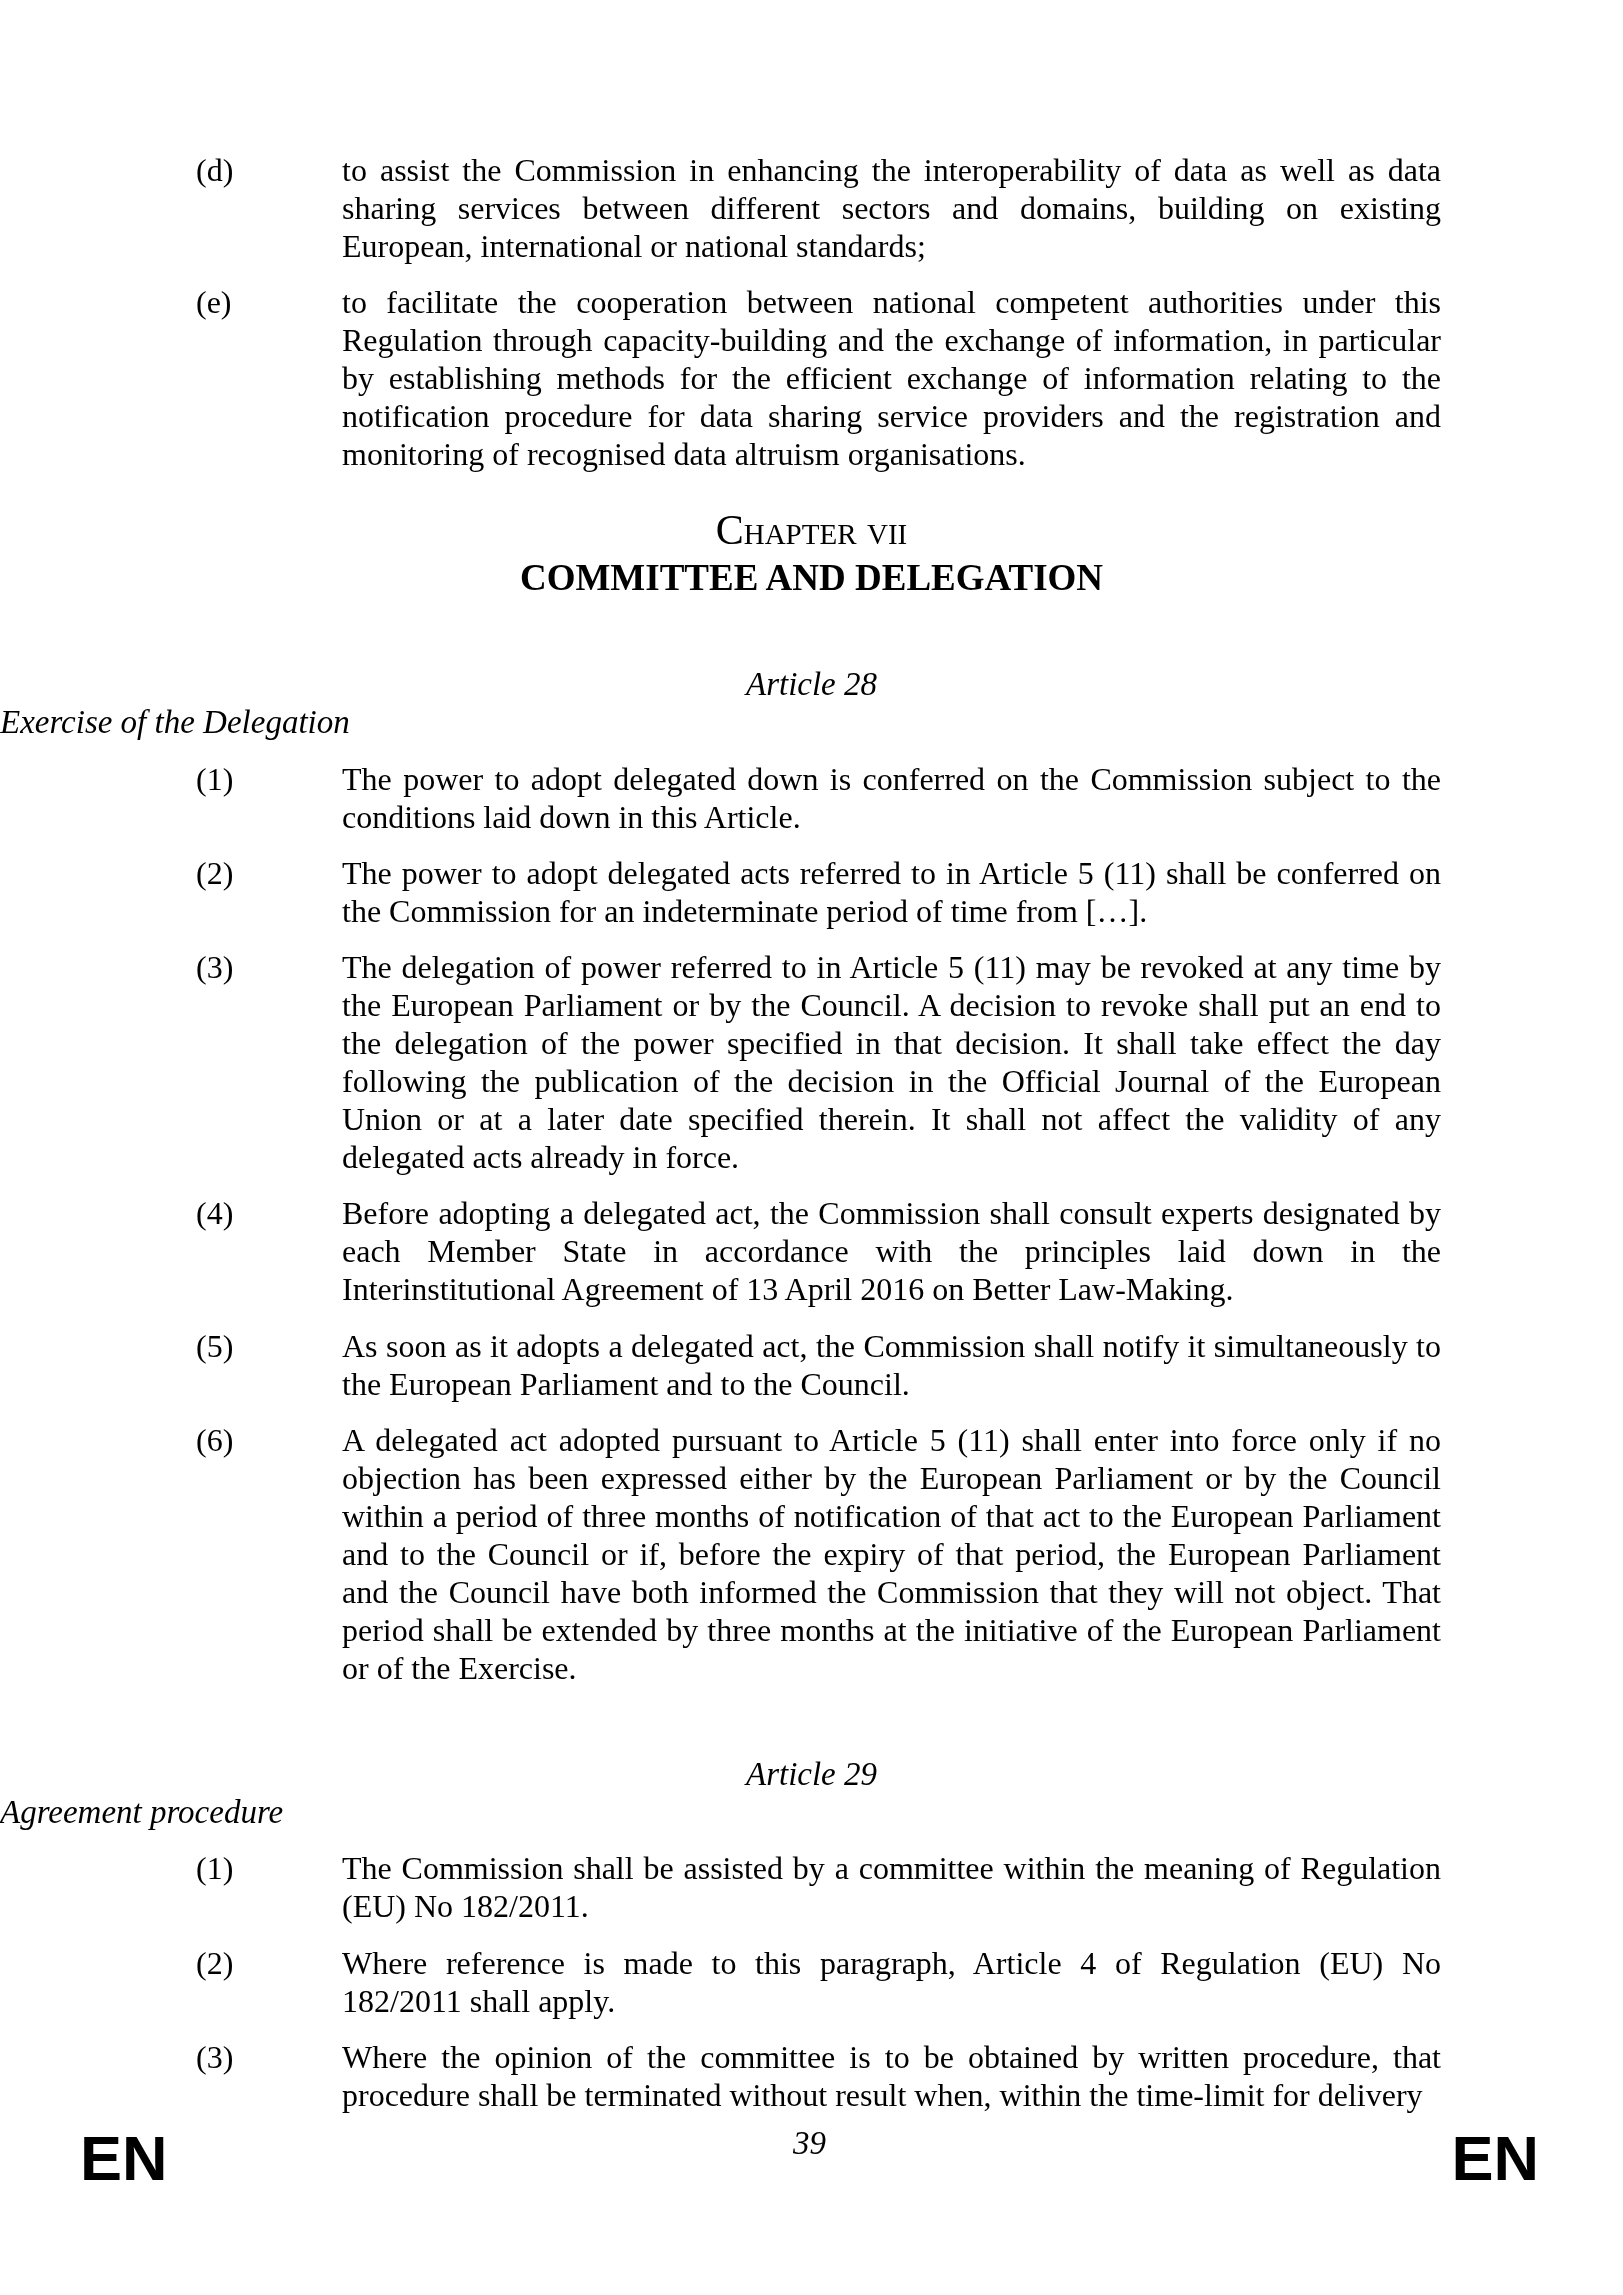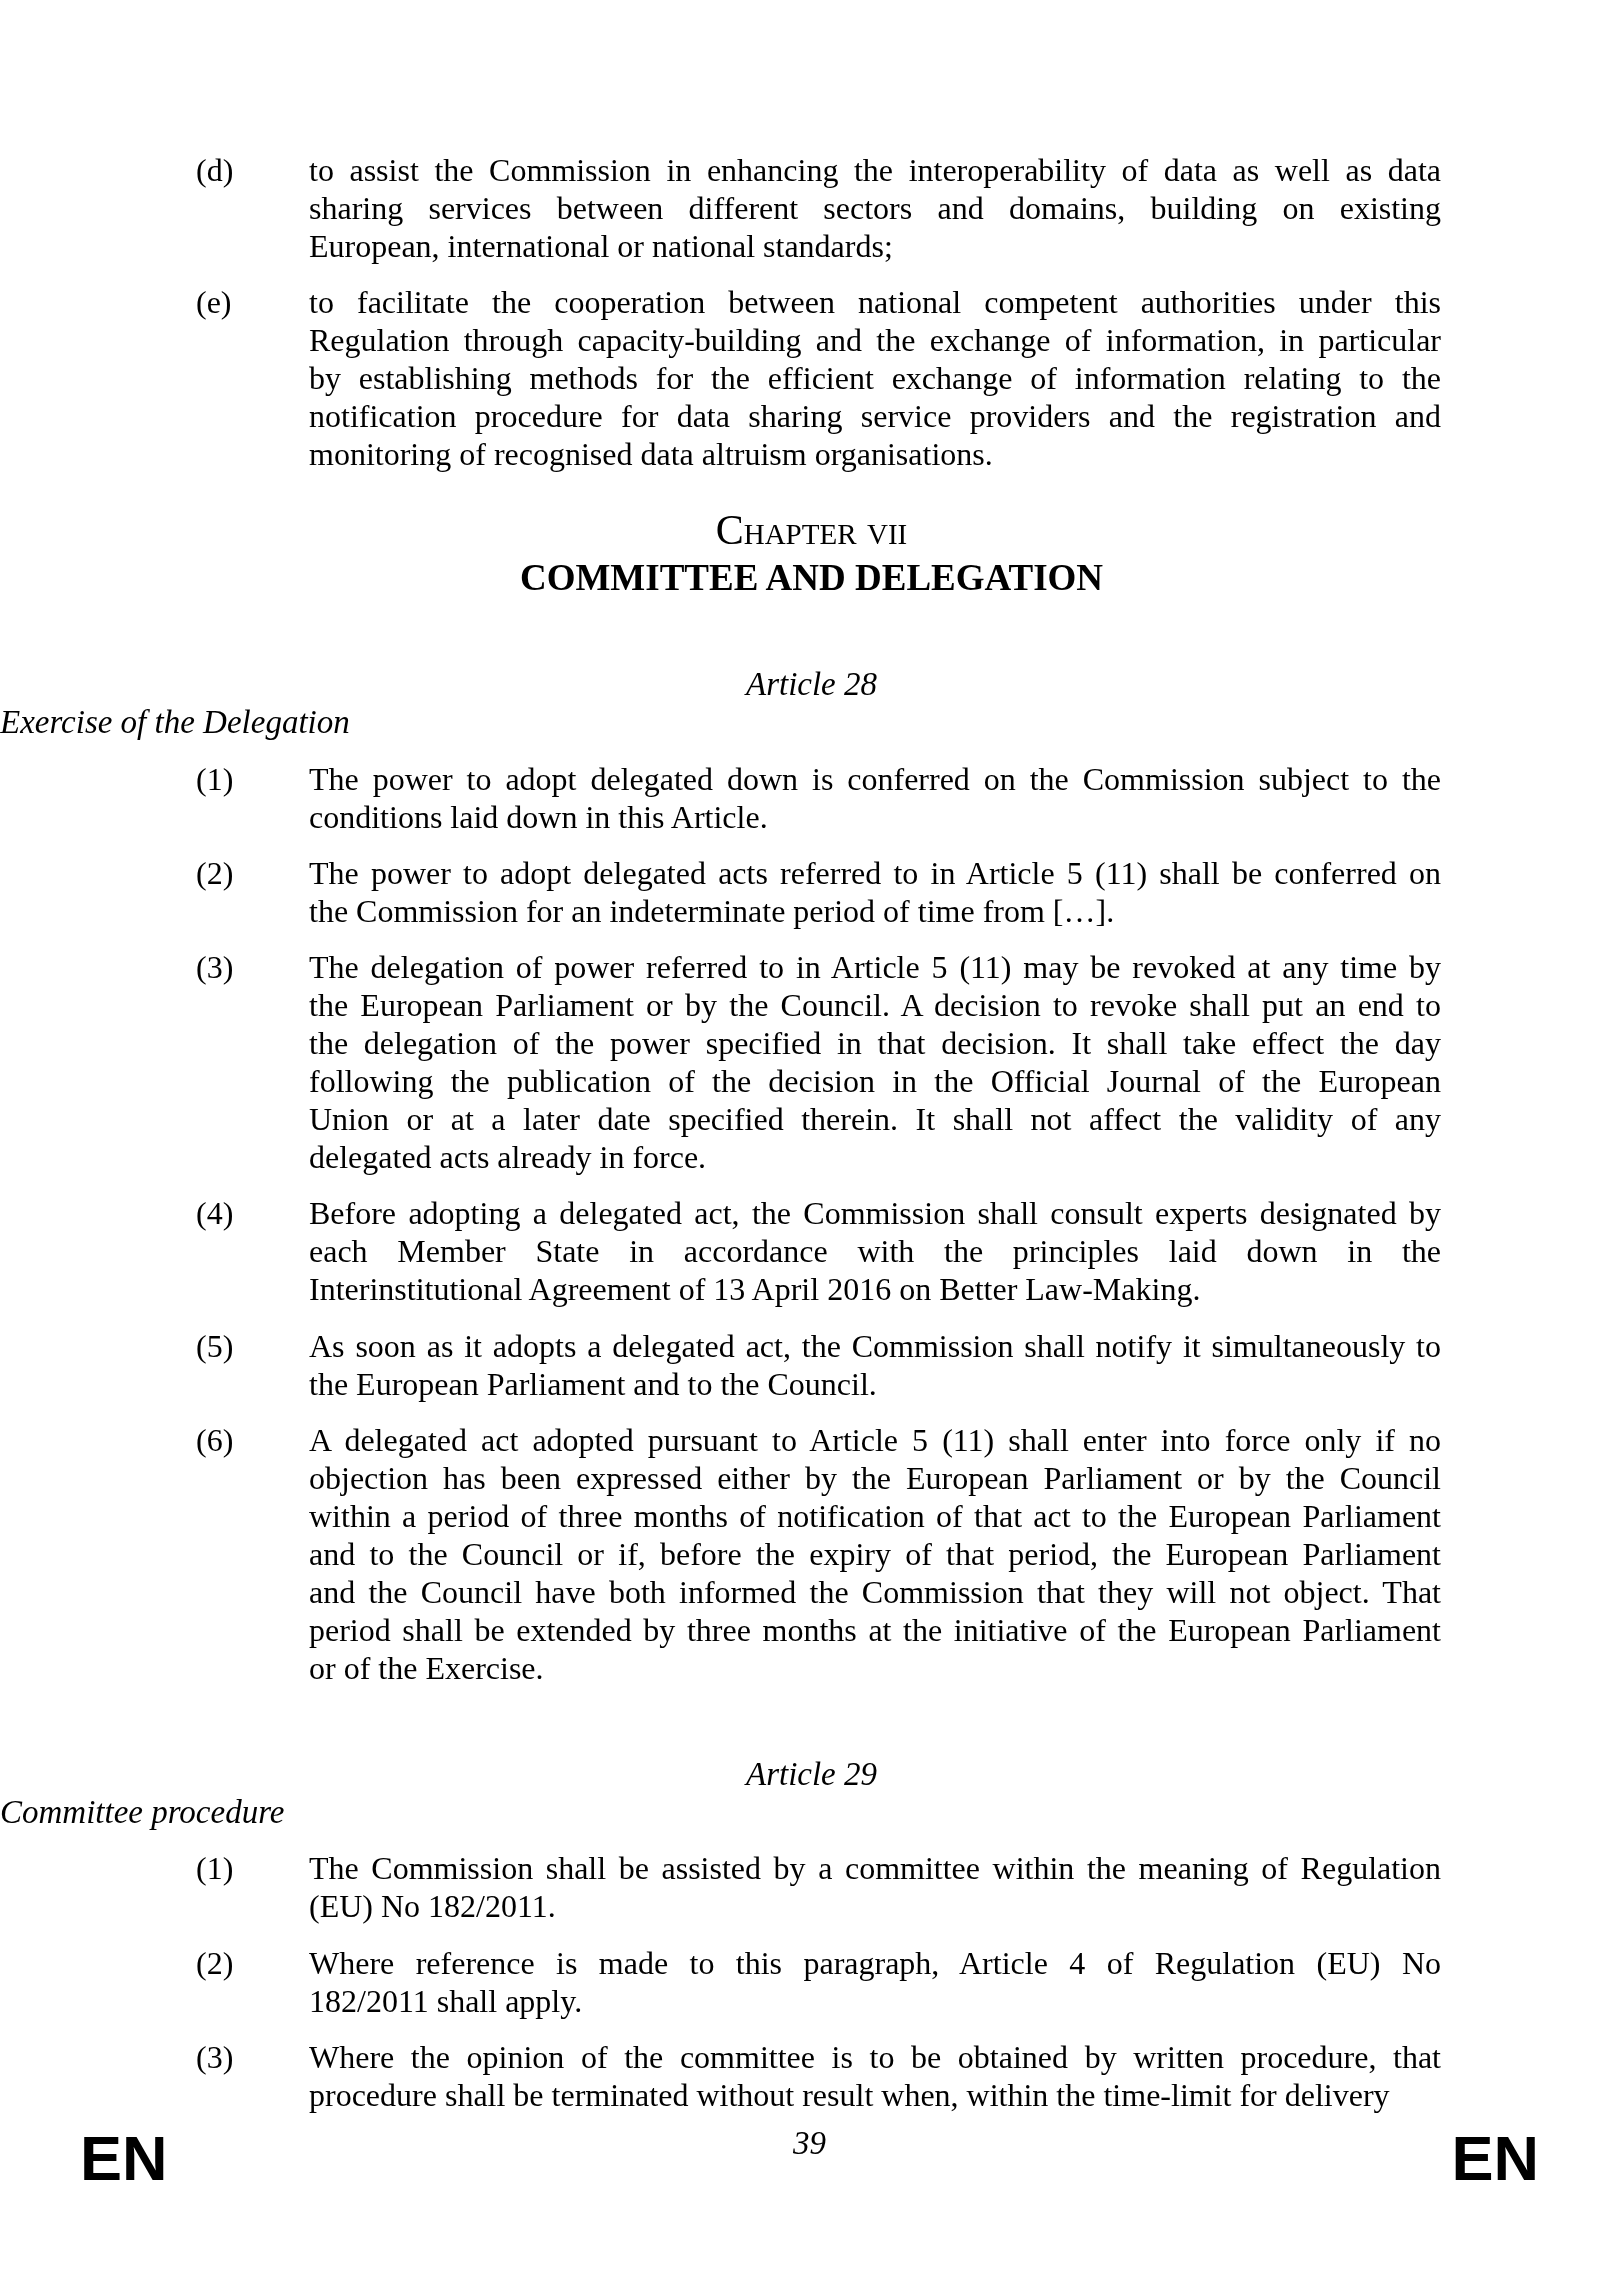--- a/index.html
+++ b/index.html
@@ -17,21 +17,21 @@
   
   .item {
     display: flex;
     margin: 18.3px 182px 0 196px;
     font-size: 32px;
     line-height: 38px;
   }
   #top-items .item:first-child { margin-top: 151px; }
   .item-label { flex: 0 0 113px; width: 113px; }
   .item-text { flex: 1 1 auto; min-width: 0; }
-  .line { text-align: justify; }
+  .line { text-align: justify; margin-left: 33px; }
   .line.j { text-align-last: justify; }
 
   
   .chapter-num {
     margin: 30px 0 0 0;
     text-align: center;
     font-size: 42px;
     line-height: 55px;
     font-weight: normal;
     font-variant: small-caps;
@@ -161,21 +161,21 @@
                 <div class="line j">and to the Council or if, before the expiry of that period, the European Parliament</div>
                 <div class="line j">and the Council have both informed the Commission that they will not object. That</div>
                 <div class="line j">period shall be extended by three months at the initiative of the European Parliament</div>
                 <div class="line">or of the Exercise.</div>
               </div>
             </div>
           </div>
         </div>
         <div class="article">
           <div class="article-num">Article 29</div>
-          <div class="article-title">Committee procedure</div>
+          <div class="article-title">Agreement procedure</div>
           <div class="article-items">
             <div class="item">
               <span class="item-label">(1)</span>
               <div class="item-text">
                 <div class="line j">The Commission shall be assisted by a committee within the meaning of Regulation</div>
                 <div class="line">(EU) No 182/2011.</div>
               </div>
             </div>
             <div class="item">
               <span class="item-label">(2)</span>

